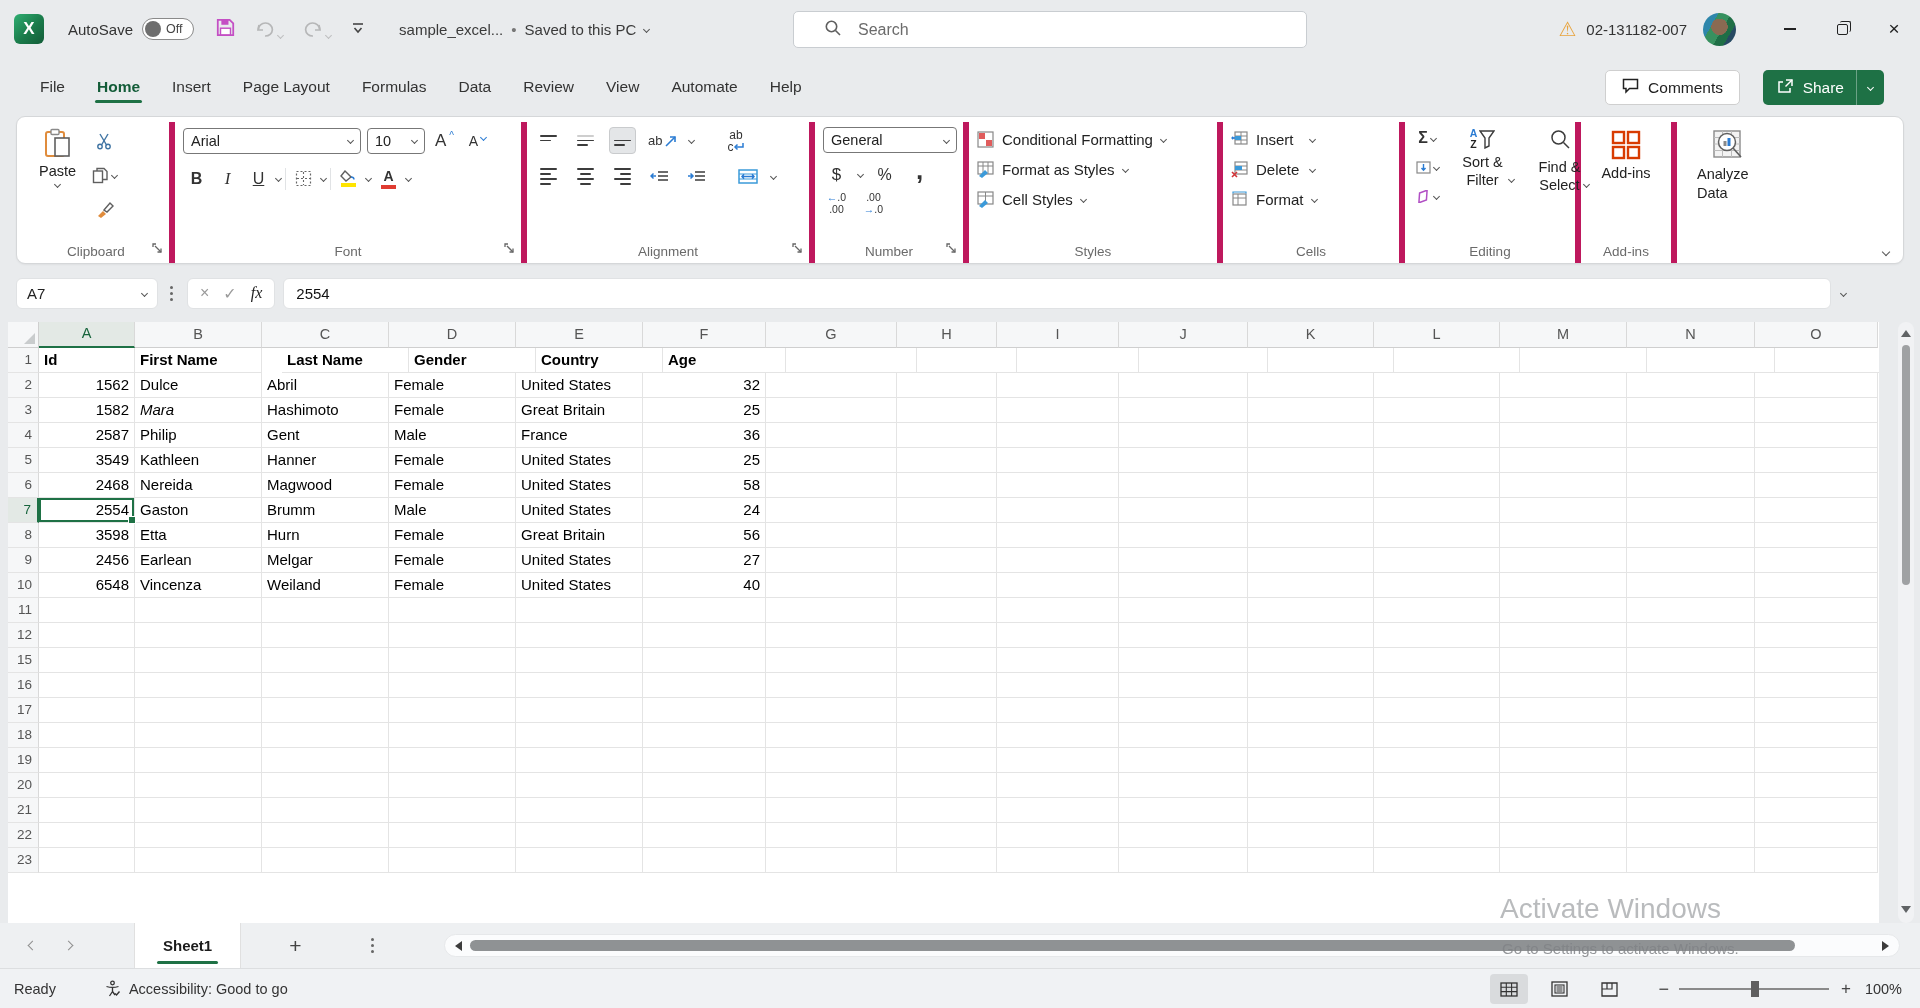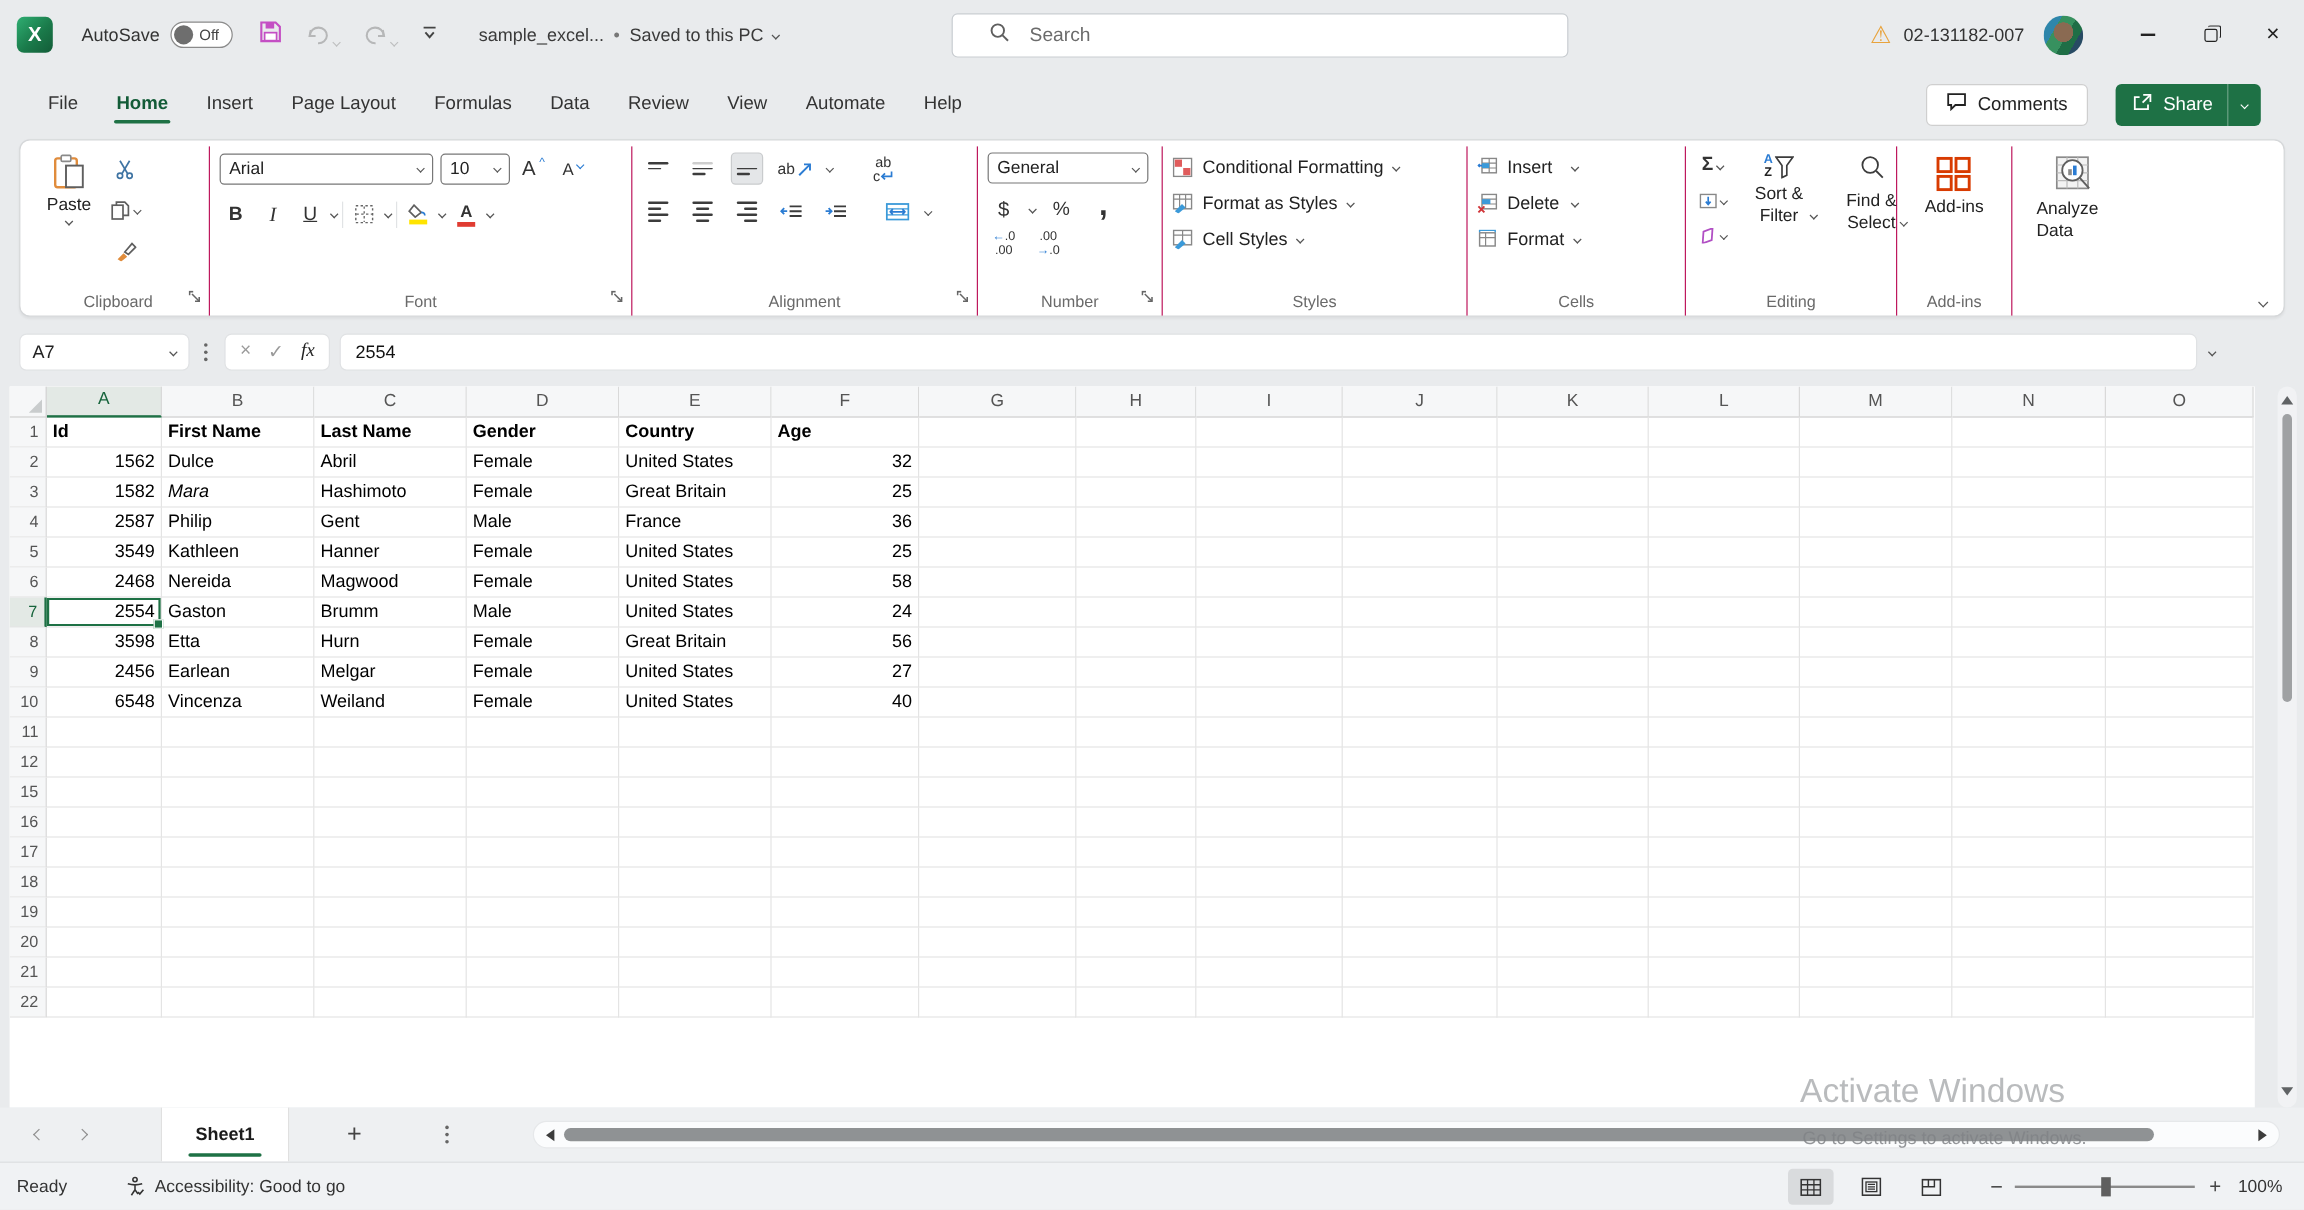--- a/index.html
+++ b/index.html
@@ -46,21 +46,21 @@
   .tab.active{color:#135c38;font-weight:bold;}
   .tab.active:after{content:"";position:absolute;left:12px;right:12px;bottom:3px;height:3.5px;border-radius:2px;background:#1e7145;}
   .comments-btn{position:absolute;right:180px;top:12px;height:35px;padding:0 16px;background:#fff;border:1px solid #cfcfcf;border-radius:5px;display:flex;align-items:center;gap:9px;font-size:15.5px;color:#222;}
   .share-btn{position:absolute;right:36px;top:12px;height:35px;background:#1e7145;border-radius:5px;display:flex;align-items:center;color:#fff;font-size:15.5px;}
   .share-main{display:flex;align-items:center;gap:9px;padding:0 12px 0 14px;}
   .share-drop{padding:0 11px;height:100%;display:flex;align-items:center;border-left:1px solid rgba(255,255,255,.35);}
   .share-drop .cv{border-color:#fff;}
 
   
   .ribbon{position:absolute;top:116px;left:16px;width:1888px;height:148px;background:#fff;border:1px solid #d5d7d9;border-radius:9px;display:flex;align-items:stretch;padding:5px 6px 0 6px;box-shadow:0 1px 2px rgba(0,0,0,.05);}
-  .rgroup{position:relative;padding:2px 8px 24px 8px;border-right:1px solid #be185d;display:flex;flex-direction:column;}
+  .rgroup{position:relative;padding:2px 8px 24px 8px;border-right:6px solid #be185d;display:flex;flex-direction:column;}
   .rgroup:last-of-type{border-right:none;}
   .rg-label{position:absolute;bottom:4px;left:0;right:0;text-align:center;font-size:13.5px;color:#6a6a6a;}
   .bigbtn{display:flex;flex-direction:column;align-items:center;gap:3px;padding:4px 8px;font-size:14.5px;color:#222;}
   .ibtn{height:27px;min-width:27px;display:flex;align-items:center;justify-content:center;border-radius:4px;color:#333;gap:3px;padding:0 2px;}
   .ibtn.on{background:#e4e6e8;border:1px solid #c9cbcd;}
   .combo{display:flex;align-items:center;justify-content:space-between;border:1px solid #777;border-radius:4px;background:#fff;height:26px;padding:0 7px;font-size:14.5px;color:#222;}
   .rowflex{display:flex;align-items:center;gap:6px;}
   .menu-row{display:flex;align-items:center;gap:8px;height:30px;font-size:15px;color:#222;}
   .tallbtn{display:flex;flex-direction:column;align-items:center;justify-content:flex-start;gap:4px;padding:4px 6px;font-size:14.5px;color:#222;text-align:center;line-height:1.25;}
   .hbar{background:#3c3c3c;height:1.8px;border-radius:1px;display:block;}
@@ -646,21 +646,21 @@
       <div class="g-colhdr" style="width: 126px;">K</div>
       <div class="g-colhdr" style="width: 126px;">L</div>
       <div class="g-colhdr" style="width: 127px;">M</div>
       <div class="g-colhdr" style="width: 128px;">N</div>
       <div class="g-colhdr" style="width: 123px;">O</div>
     </div>
     <div class="g-row">
       <div class="g-rowhdr">1</div>
       <div class="g-cell b" style="width: 96px;">Id</div>
       <div class="g-cell b" style="width: 127px;">First Name</div>
-      <div class="g-cell b" style="width: 127px;">Last Name</div>
+      <div class="g-cell b" style="width: 127px; margin-left: 20px;">Last Name</div>
       <div class="g-cell b" style="width: 127px;">Gender</div>
       <div class="g-cell b" style="width: 127px;">Country</div>
       <div class="g-cell b" style="width: 123px;">Age</div>
       <div class="g-cell" style="width: 131px;"></div>
       <div class="g-cell" style="width: 100px;"></div>
       <div class="g-cell" style="width: 122px;"></div>
       <div class="g-cell" style="width: 129px;"></div>
       <div class="g-cell" style="width: 126px;"></div>
       <div class="g-cell" style="width: 126px;"></div>
       <div class="g-cell" style="width: 127px;"></div>
@@ -986,20 +986,38 @@
       <div class="g-cell" style="width: 122px;"></div>
       <div class="g-cell" style="width: 129px;"></div>
       <div class="g-cell" style="width: 126px;"></div>
       <div class="g-cell" style="width: 126px;"></div>
       <div class="g-cell" style="width: 127px;"></div>
       <div class="g-cell" style="width: 128px;"></div>
       <div class="g-cell" style="width: 123px;"></div>
     </div>
     <div class="g-row">
       <div class="g-rowhdr">22</div>
+      <div class="g-cell" style="width: 96px;"></div>
+      <div class="g-cell" style="width: 127px;"></div>
+      <div class="g-cell" style="width: 127px;"></div>
+      <div class="g-cell" style="width: 127px;"></div>
+      <div class="g-cell" style="width: 127px;"></div>
+      <div class="g-cell" style="width: 123px;"></div>
+      <div class="g-cell" style="width: 131px;"></div>
+      <div class="g-cell" style="width: 100px;"></div>
+      <div class="g-cell" style="width: 122px;"></div>
+      <div class="g-cell" style="width: 129px;"></div>
+      <div class="g-cell" style="width: 126px;"></div>
+      <div class="g-cell" style="width: 126px;"></div>
+      <div class="g-cell" style="width: 127px;"></div>
+      <div class="g-cell" style="width: 128px;"></div>
+      <div class="g-cell" style="width: 123px;"></div>
+    </div>
+    <div class="g-row">
+      <div class="g-rowhdr">23</div>
       <div class="g-cell" style="width: 96px;"></div>
       <div class="g-cell" style="width: 127px;"></div>
       <div class="g-cell" style="width: 127px;"></div>
       <div class="g-cell" style="width: 127px;"></div>
       <div class="g-cell" style="width: 127px;"></div>
       <div class="g-cell" style="width: 123px;"></div>
       <div class="g-cell" style="width: 131px;"></div>
       <div class="g-cell" style="width: 100px;"></div>
       <div class="g-cell" style="width: 122px;"></div>
       <div class="g-cell" style="width: 129px;"></div>

